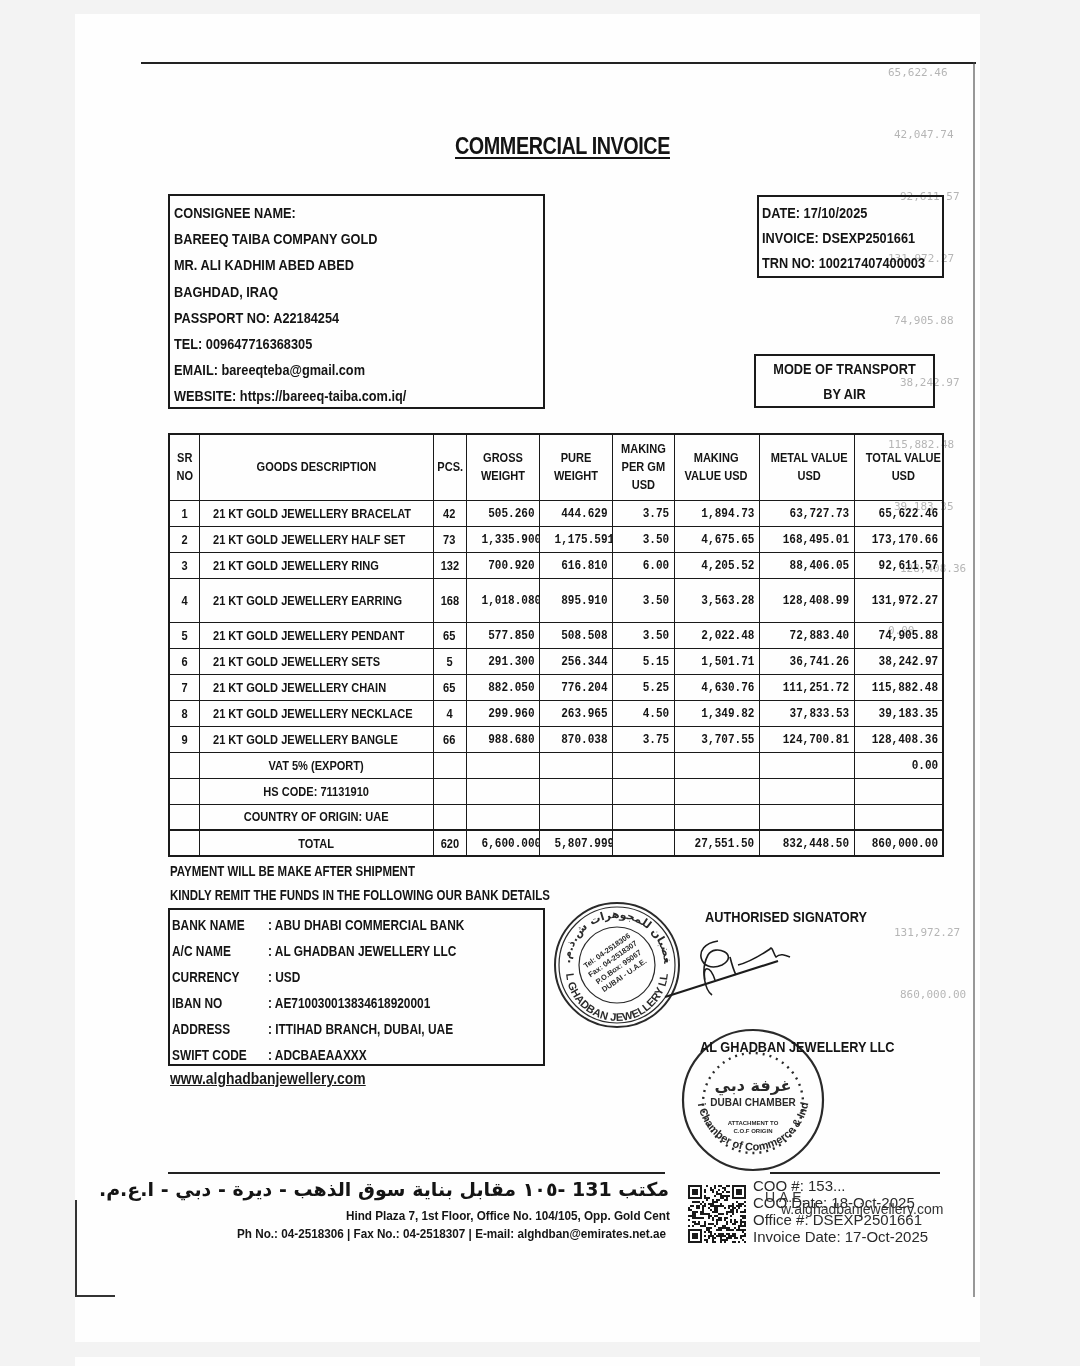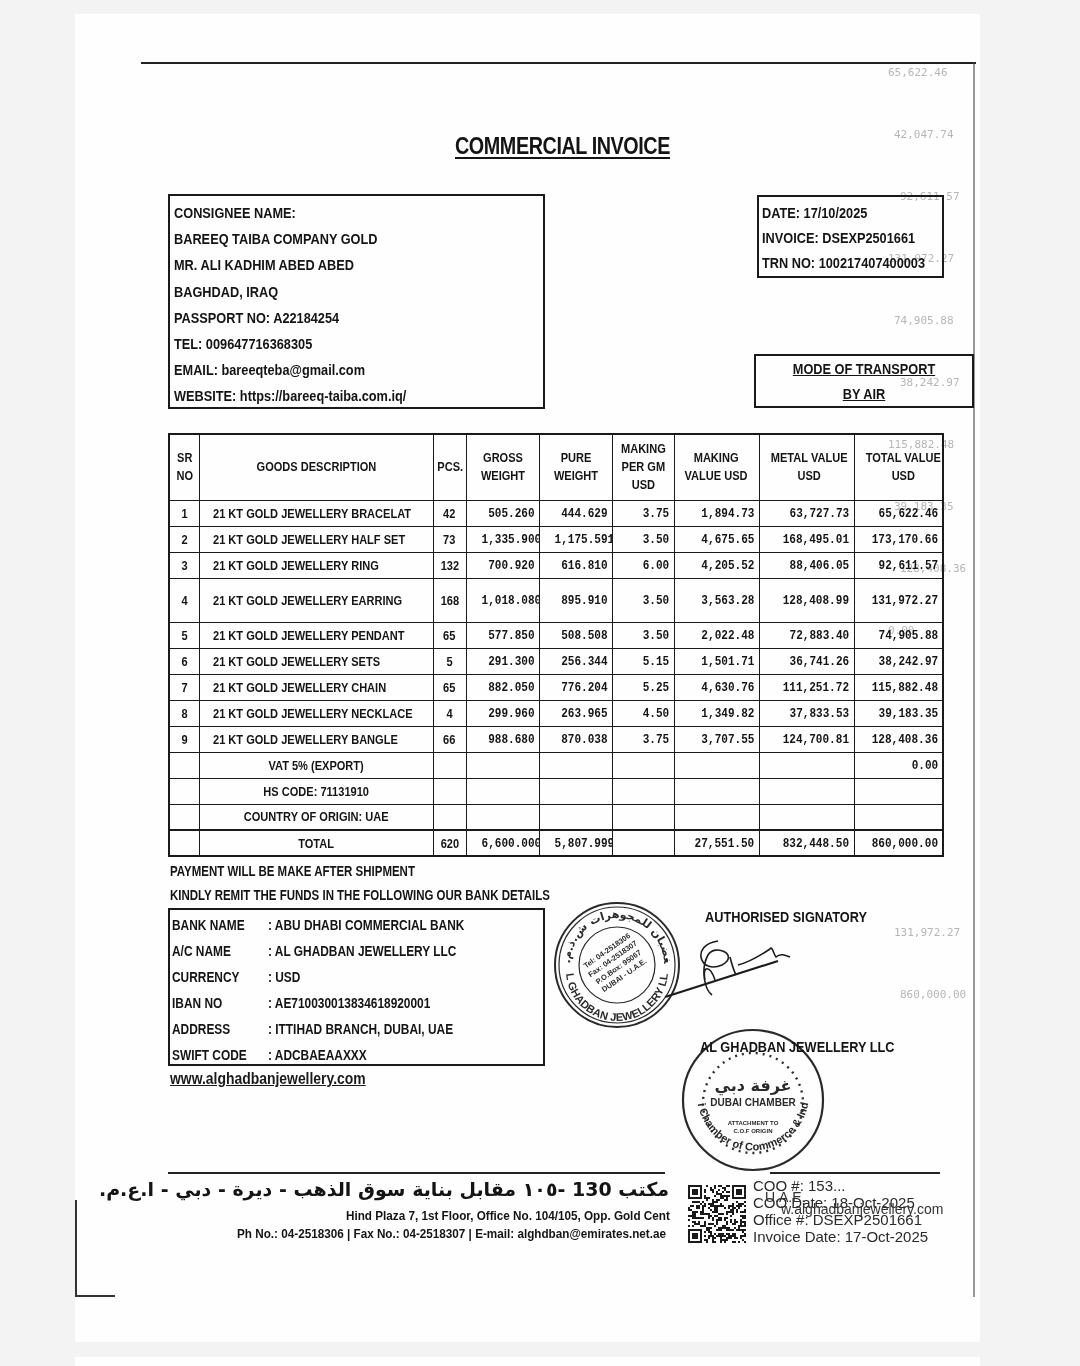--- a/index.html
+++ b/index.html
@@ -31,21 +31,21 @@
   .consignee { left: 168px; top: 194px; width: 377px; height: 215px; padding: 4px 0 0 4px; }
   .consignee .line {
     font-size: 15px; font-weight: bold; height: 26.2px; line-height: 26px; white-space: nowrap;
     transform: scaleX(0.85); transform-origin: left center;
   }
   .dates { left: 757px; top: 195px; width: 187px; height: 83px; padding: 3px 0 0 3px; }
   .dates .line {
     font-size: 15px; font-weight: bold; height: 25px; line-height: 25px; white-space: nowrap;
     transform: scaleX(0.85); transform-origin: left center;
   }
-  .transport { left: 754px; top: 354px; width: 220px; height: 54px; text-align: center; text-decoration: underline; }
+  .transport { left: 754px; top: 354px; width: 181px; height: 54px; text-align: center; }
   .transport .line {
     font-size: 15px; font-weight: bold; line-height: 25px; white-space: nowrap;
     transform: scaleX(0.85);
   }
 
   table.goods {
     position: absolute; left: 168px; top: 433px; width: 774px;
     border-collapse: collapse; table-layout: fixed;
   }
   table.goods td, table.goods th {
@@ -402,21 +402,21 @@
   <text x="75" y="81" text-anchor="middle" font-size="10" font-weight="bold" fill="#2a2a2a" font-family="Liberation Sans, sans-serif" id="ch-name">DUBAI CHAMBER</text>
   <text x="75" y="100" text-anchor="middle" font-size="6" font-weight="bold" fill="#2a2a2a" font-family="Liberation Sans, sans-serif" id="ch-attach">ATTACHMENT TO</text>
   <text x="75" y="108" text-anchor="middle" font-size="6" font-weight="bold" fill="#2a2a2a" font-family="Liberation Sans, sans-serif" id="ch-coo">C.O.F ORIGIN</text>
   <text font-size="11" font-weight="bold" fill="#2a2a2a" font-family="Liberation Sans, sans-serif"><textPath href="#chRing" startOffset="50%" text-anchor="middle" id="ch-ring">Dubai Chamber of Commerce &amp; Industry</textPath></text>
 </svg>
 
 <div class="abs company-stamp-label">AL GHADBAN JEWELLERY LLC</div>
 
 <div class="abs footer-rule-a"></div>
 <div class="abs footer-rule-b"></div>
-<div class="abs footer-ar">مكتب 130 -١٠٥ مقابل بناية سوق الذهب - ديرة - دبي - ا.ع.م.</div>
+<div class="abs footer-ar">مكتب 131 -١٠٥ مقابل بناية سوق الذهب - ديرة - دبي - ا.ع.م.</div>
 <div class="abs footer-addr">Hind Plaza 7, 1st Floor, Office No. 104/105, Opp. Gold Cente</div>
 <div class="abs footer-contact">Ph No.: 04-2518306 | Fax No.: 04-2518307 | E-mail: alghdban@emirates.net.ae</div>
 
 <svg class="abs qr" viewBox="0 0 29 29" id="qr">
     <rect x="9" y="0" width="1" height="1" fill="#1a1a1a"></rect>
     <rect x="13" y="0" width="1" height="1" fill="#1a1a1a"></rect>
     <rect x="15" y="0" width="1" height="1" fill="#1a1a1a"></rect>
     <rect x="16" y="0" width="1" height="1" fill="#1a1a1a"></rect>
     <rect x="19" y="0" width="1" height="1" fill="#1a1a1a"></rect>
     <rect x="20" y="0" width="1" height="1" fill="#1a1a1a"></rect>

